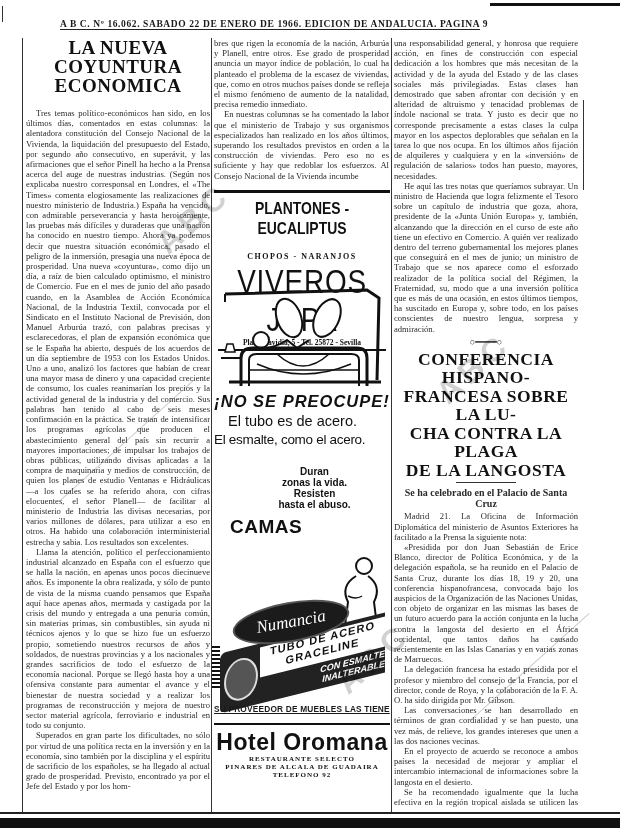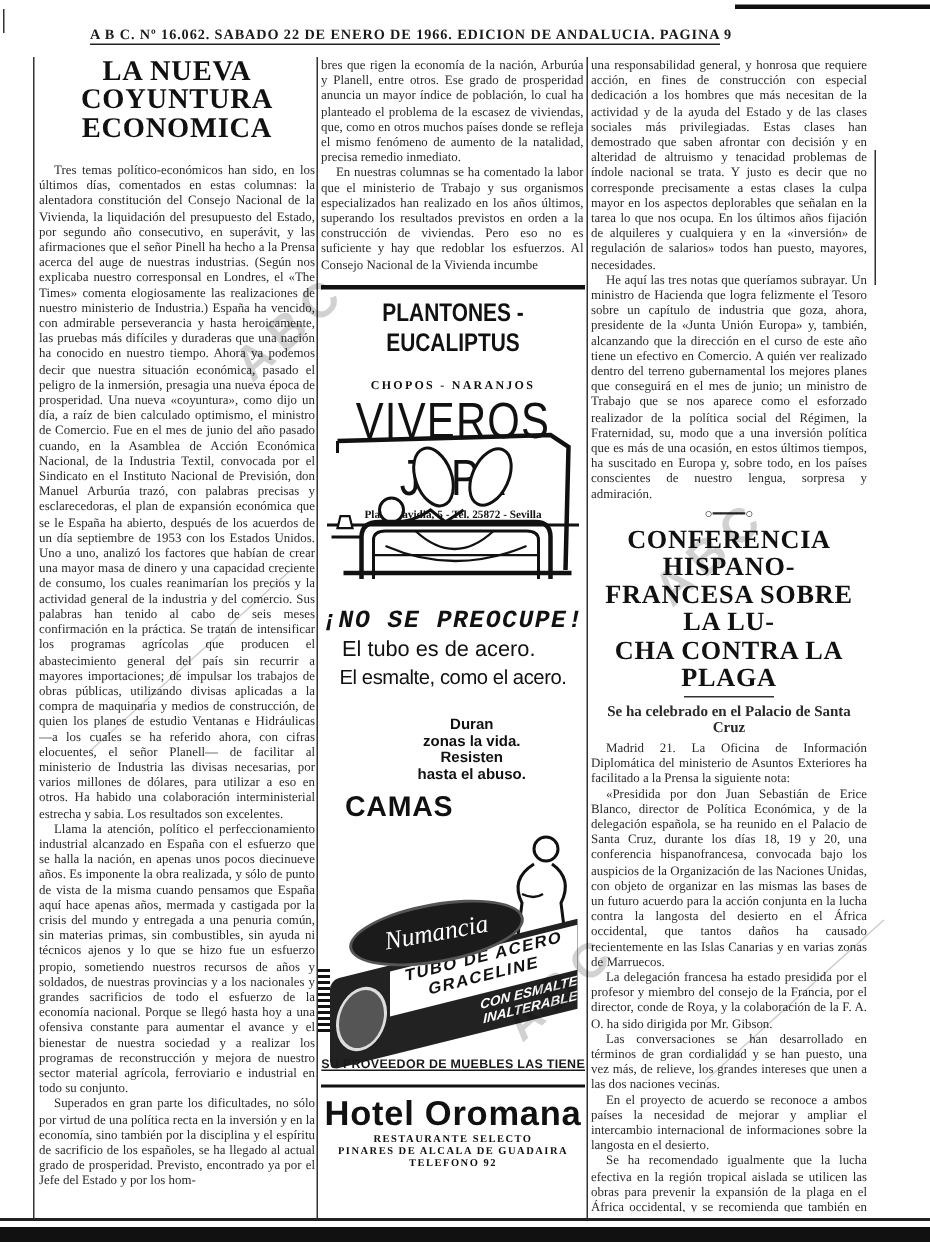--- a/index.html
+++ b/index.html
@@ -21,32 +21,32 @@
 .ornament{text-align:center;font-size:9px;line-height:10px;margin:3px 0}
 .short-rule{width:60px;height:1px;background:#333;margin:3px auto}
 .ad{position:absolute;left:214px;width:176px;text-align:center;color:#111}
 .ad1{top:190px;height:92px;border-top:3px solid #111}
 .ad1 .a1{font-family:"Liberation Sans",sans-serif;font-weight:bold;font-size:17px;line-height:20px;margin-top:6px;transform:scaleX(.82);letter-spacing:0}
 .ad1 .a2{font-size:8px;letter-spacing:1.5px;font-weight:bold;margin-top:13px}
 .ad1 .a3{font-family:"Liberation Sans",sans-serif;font-size:34px;line-height:38px;font-weight:normal;transform:scaleX(.82);letter-spacing:1px;margin-top:1px}
 .ad1 .a4{font-size:7.5px;font-weight:bold;border-bottom:2px solid #111;padding-bottom:2px;margin:0 4px}
 .ad2{top:288px;height:390px}
 .illus{position:relative;width:170px;height:102px;margin:0 auto}
-.slogan{font-family:Liberation Mono, monospace;font-weight:bold;font-size:16.5px;font-style:italic;letter-spacing:1px;margin-top:14px}
+.slogan{font-family:Liberation Sans, sans-serif;font-weight:bold;font-size:16.5px;font-style:italic;letter-spacing:1px;margin-top:2px}
 .tag1{font-family:"Liberation Sans",sans-serif;font-size:14.5px;text-align:left;margin-left:14px;line-height:20px}
-.tag2{font-family:"Liberation Sans",sans-serif;font-size:13.5px;text-align:center;line-height:17px;letter-spacing:-.3px}
+.tag2{font-family:"Liberation Sans",sans-serif;font-size:13.5px;text-align:left;line-height:17px;letter-spacing:-.3px}
 .dur{font-family:"Liberation Sans",sans-serif;font-weight:bold;font-size:10px;text-align:center;margin-left:25px;line-height:11px}
 .camas{font-family:"Liberation Sans",sans-serif;font-size:19px;text-align:left;margin-left:16px;margin-top:6px;font-weight:bold;letter-spacing:.5px}
 .brand{position:absolute;left:232px;top:602px;width:118px;height:40px;border-radius:50%;background:#1b1b1b;border:2px solid #555;color:#fff;font-family:"Liberation Serif",serif;font-style:italic;font-size:17px;line-height:36px;text-align:center;transform:rotate(-10deg)}
 .tube{position:absolute;left:220px;top:633px;width:165px;height:60px;background:#222;transform:skewY(-14deg);border-radius:6px 0 0 6px;overflow:hidden}
 .tube .lbl{position:absolute;left:40px;top:4px;width:125px;height:30px;background:#fff;color:#111;font-family:"Liberation Sans",sans-serif;font-weight:bold;font-size:11px;line-height:13px;text-align:center;letter-spacing:1px}
 .tube .end{position:absolute;left:4px;top:10px;width:34px;height:42px;border-radius:50%;background:#555;border:2px solid #ddd}
 .tube .ena{position:absolute;left:70px;top:36px;width:95px;color:#fff;font-family:"Liberation Sans",sans-serif;font-style:italic;font-weight:bold;font-size:9px;line-height:10px;text-align:right}
 .stripe{position:absolute;left:212px;top:646px;width:8px;height:44px;background:repeating-linear-gradient(#111 0 2px,#fff 2px 4px)}
-.prov{position:absolute;left:214px;top:704px;width:176px;text-align:right;font-family:"Liberation Sans",sans-serif;font-weight:bold;font-size:8.3px;text-decoration:underline;letter-spacing:.2px}
+.prov{position:absolute;left:214px;top:704px;width:176px;text-align:left;font-family:"Liberation Sans",sans-serif;font-weight:bold;font-size:8.3px;text-decoration:underline;letter-spacing:.2px}
 .ad3{top:723px;height:70px;border-top:2px solid #111}
 .ad3 .h{font-family:"Liberation Sans",sans-serif;font-weight:bold;font-size:23px;line-height:26px;margin-top:4px;letter-spacing:.5px}
 .ad3 .s{font-size:7px;font-weight:bold;letter-spacing:1px;line-height:8px}
 .botbar{position:absolute;left:0;top:818px;width:620px;height:10px;background:#111}
 .botbar2{position:absolute;left:0;top:812px;width:620px;height:2px;background:#222}
 .wm{position:absolute;color:rgba(0,0,0,.18);font-family:"Liberation Sans",sans-serif;font-size:32px;font-weight:bold;transform:rotate(-42deg);pointer-events:none;letter-spacing:6px}
 .wmline{position:absolute;height:1px;background:rgba(0,0,0,.2);transform-origin:0 0;pointer-events:none}
 </style>
 </head>
 <body>
@@ -139,20 +139,21 @@
 </div>
 
 <div class="col col3">
   <p style="text-indent:0">una responsabilidad general, y honrosa que requiere acción, en fines de construcción con especial dedicación a los hombres que más necesitan de la actividad y de la ayuda del Estado y de las clases sociales más privilegiadas. Estas clases han demostrado que saben afrontar con decisión y en alteridad de altruismo y tenacidad problemas de índole nacional se trata. Y justo es decir que no corresponde precisamente a estas clases la culpa mayor en los aspectos deplorables que señalan en la tarea lo que nos ocupa. En los últimos años fijación de alquileres y cualquiera y en la «inversión» de regulación de salarios» todos han puesto, mayores, necesidades.</p>
   <p>He aquí las tres notas que queríamos subrayar. Un ministro de Hacienda que logra felizmente el Tesoro sobre un capítulo de industria que goza, ahora, presidente de la «Junta Unión Europa» y, también, alcanzando que la dirección en el curso de este año tiene un efectivo en Comercio. A quién ver realizado dentro del terreno gubernamental los mejores planes que conseguirá en el mes de junio; un ministro de Trabajo que se nos aparece como el esforzado realizador de la política social del Régimen, la Fraternidad, su, modo que a una inversión política que es más de una ocasión, en estos últimos tiempos, ha suscitado en Europa y, sobre todo, en los países conscientes de nuestro lengua, sorpresa y admiración.</p>
   <div class="ornament">○━━━━○</div>
   <div class="headline h2">
     <div>CONFERENCIA HISPANO-</div>
     <div>FRANCESA SOBRE LA LU-</div>
     <div>CHA CONTRA LA PLAGA</div>
+    <div>DE LA LANGOSTA</div>
   </div>
   <div class="short-rule"></div>
   <div class="sub">Se ha celebrado en el Palacio de Santa Cruz</div>
   <p>Madrid 21. La Oficina de Información Diplomática del ministerio de Asuntos Exteriores ha facilitado a la Prensa la siguiente nota:</p>
   <p>«Presidida por don Juan Sebastián de Erice Blanco, director de Política Económica, y de la delegación española, se ha reunido en el Palacio de Santa Cruz, durante los días 18, 19 y 20, una conferencia hispanofrancesa, convocada bajo los auspicios de la Organización de las Naciones Unidas, con objeto de organizar en las mismas las bases de un futuro acuerdo para la acción conjunta en la lucha contra la langosta del desierto en el África occidental, que tantos daños ha causado recientemente en las Islas Canarias y en varias zonas de Marruecos.</p>
   <p>La delegación francesa ha estado presidida por el profesor y miembro del consejo de la Francia, por el director, conde de Roya, y la colaboración de la F. A. O. ha sido dirigida por Mr. Gibson.</p>
   <p>Las conversaciones se han desarrollado en términos de gran cordialidad y se han puesto, una vez más, de relieve, los grandes intereses que unen a las dos naciones vecinas.</p>
   <p>En el proyecto de acuerdo se reconoce a ambos países la necesidad de mejorar y ampliar el intercambio internacional de informaciones sobre la langosta en el desierto.</p>
   <p>Se ha recomendado igualmente que la lucha efectiva en la región tropical aislada se utilicen las obras para prevenir la expansión de la plaga en el África occidental, y se recomienda que también en otras partes del año se comprendan las medidas de comprensión y se conserven medidas especiales.»</p>
 </div>

